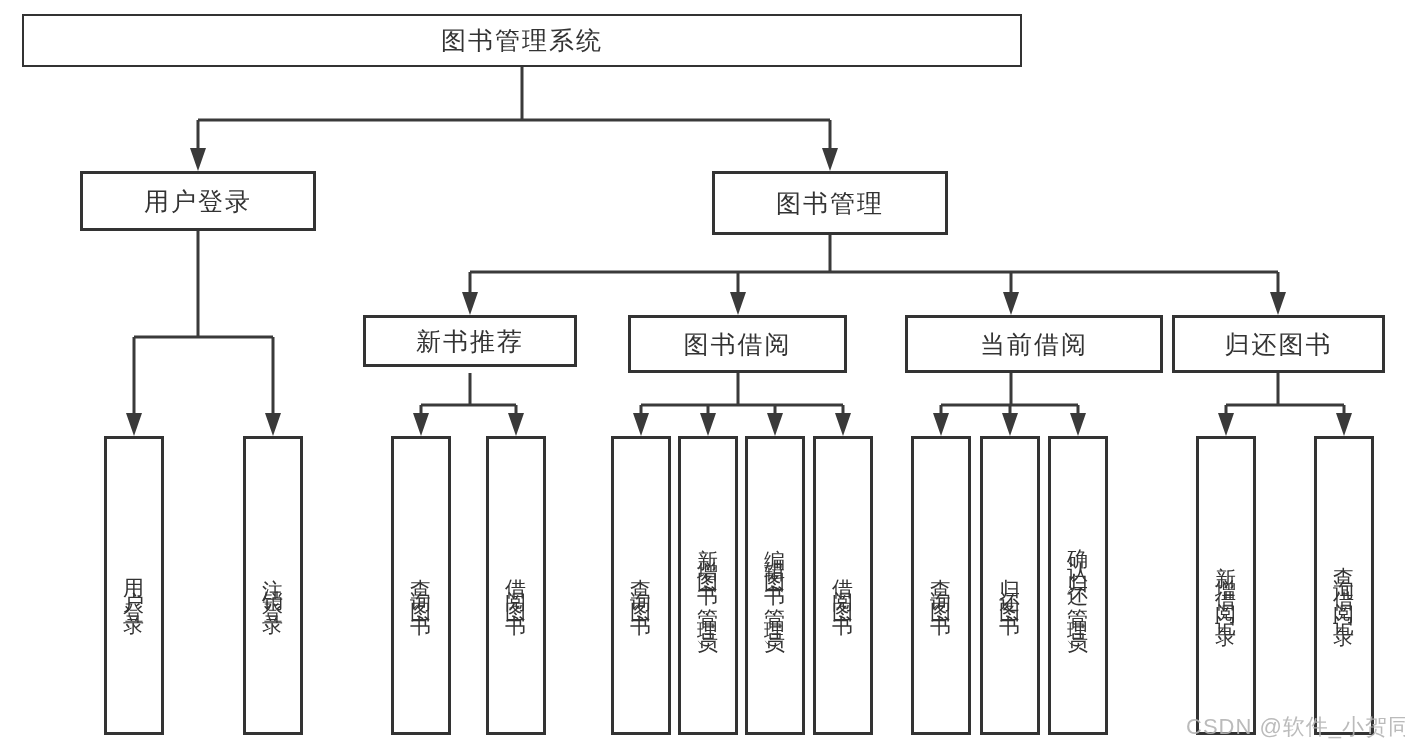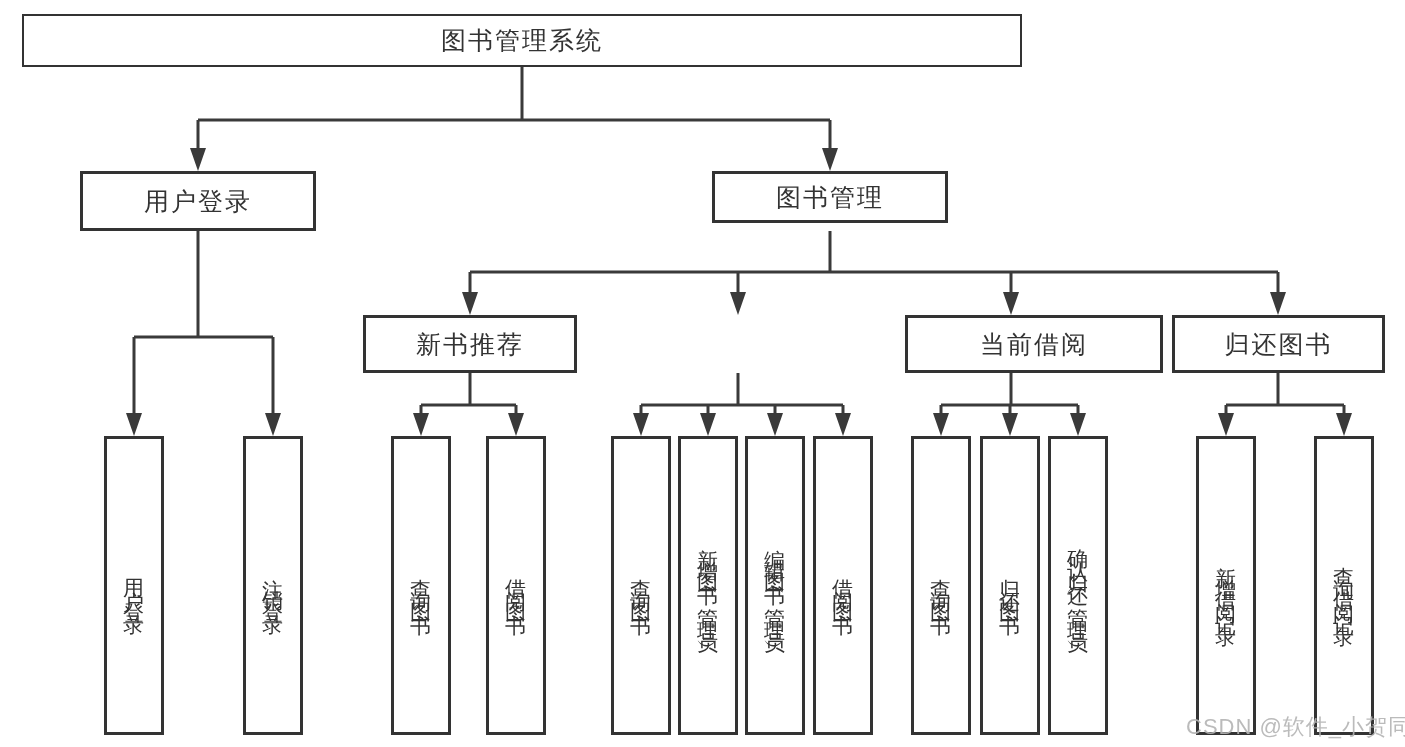--- a/index.html
+++ b/index.html
@@ -69,26 +69,29 @@
     <polygon points="1336,413 1352,413 1344,436"></polygon>
   </svg>
 
   <div class="node top" style="left:22px;top:14px;width:1000px;height:53px">
     <span class="hlabel">图书管理系统</span>
   </div>
 
   <div class="node" style="left:80px;top:171px;width:236px;height:60px">
     <span class="hlabel">用户登录</span>
   </div>
-  <div class="node" style="left:712px;top:171px;width:236px;height:52px">
+  <div class="node" style="left:712px;top:171px;width:236px;height:64px">
     <span class="hlabel">图书管理</span>
   </div>
 
-  <div class="node" style="left:363px;top:315px;width:214px;height:58px">
+  <div class="node" style="left:363px;top:315px;width:214px;height:52px">
     <span class="hlabel">新书推荐</span>
+  </div>
+  <div class="node" style="left:628px;top:315px;width:219px;height:58px">
+    <span class="hlabel">图书借阅</span>
   </div>
   <div class="node" style="left:905px;top:315px;width:258px;height:58px">
     <span class="hlabel">当前借阅</span>
   </div>
   <div class="node" style="left:1172px;top:315px;width:213px;height:58px">
     <span class="hlabel">归还图书</span>
   </div>
 
   <div class="node v" style="left:104px;top:436px;width:60px;height:299px">
     <span class="vlabel">用户登录</span>

